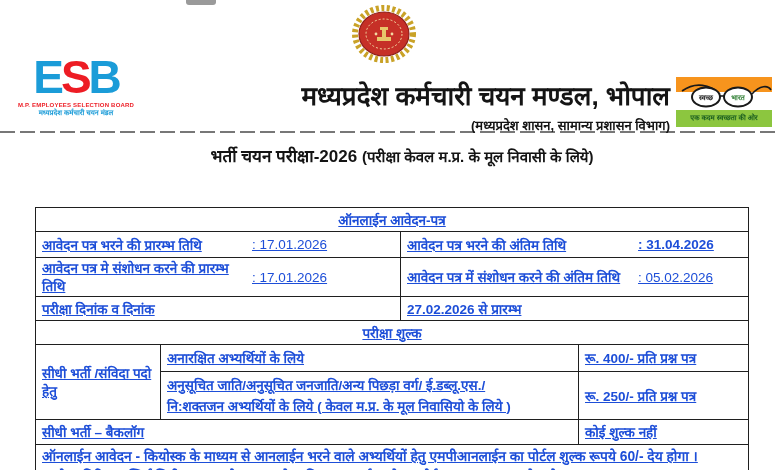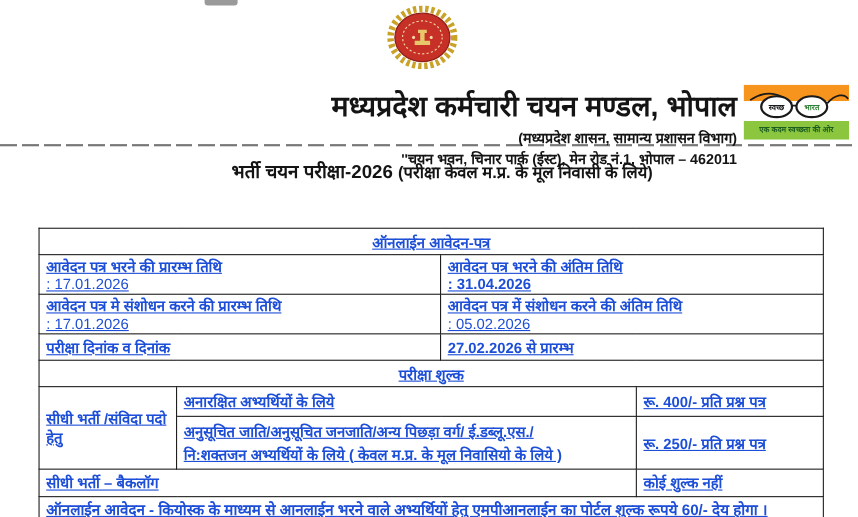--- a/index.html
+++ b/index.html
@@ -41,21 +41,21 @@
   .doc-title-l2 .paren { font-size:15px; }
 
   
   table.main { position:absolute; left:35px; top:207px; width:713px; border-collapse:collapse; table-layout:fixed; }
   table.main td {
     border:1.6px solid #1f1f1f; padding:1px 6px;
     font-size:13.5px; font-weight:bold; color:#1d4ed8; vertical-align:middle;text-decoration:underline;
   }
   .sec-head { text-align:center; font-size:14px; height:21px; padding:1px 2px; }
   .center { }
-  .kv { display:flex; align-items:flex-start;flex-direction:column; }
+  .kv { display:flex; align-items:center; }
   .kv .lbl { flex:1 1 auto; }
   .kv .val { flex:0 0 auto; text-align:left; }
   .val-l { width:142px; }
   .val-r { width:104px; }
   .normal { font-weight:normal; }
   .strong { font-weight:bold; }
   tr.r-date td { height:23px; }
   tr.r-exam td { height:21px; }
   tr.r-fee1 td { height:24px;margin-top:44px; }
   tr.r-fee2 td { height:45px; }
@@ -65,36 +65,40 @@
   .fee2-lines div { line-height:21px; }
 </style>
 </head>
 <body>
 
 <div class="page">
 
   <div class="header">
     <div class="scan-artifact"></div>
 
+    <div class="esb-logo">
+      <div class="esb-letters"><span class="esb-e">E</span><span class="esb-s">S</span><span class="esb-b">B</span></div>
+      <div class="esb-cap1">M.P. EMPLOYEES SELECTION BOARD</div>
+      <div class="esb-cap2">मध्यप्रदेश कर्मचारी चयन मंडल</div>
+    </div>
 
     <div class="emblem">
       <svg width="64" height="58" viewBox="0 0 64 58">
         <ellipse cx="32" cy="29" rx="29" ry="26" fill="none" stroke="#c9a227" stroke-width="6" stroke-dasharray="3 2.5"></ellipse>
         <ellipse cx="32" cy="29" rx="25" ry="22" fill="#c63027" stroke="#8e1f18" stroke-width="1.2"></ellipse>
         <ellipse cx="32" cy="29" rx="18" ry="15" fill="none" stroke="#f3d9a2" stroke-width="1" stroke-dasharray="2 2"></ellipse>
         <path d="M28 22 h8 v3 h-2 v7 h5 v4 h-14 v-4 h5 v-7 h-2 z" fill="#e8c66a"></path>
         <circle cx="24" cy="29" r="1.4" fill="#f3d9a2"></circle>
         <circle cx="40" cy="29" r="1.4" fill="#f3d9a2"></circle>
       </svg>
     </div>
 
     <div class="org-block">
       <div class="org-name">मध्यप्रदेश कर्मचारी चयन मण्डल, भोपाल</div>
       <div class="org-dept">(मध्यप्रदेश शासन, सामान्य प्रशासन विभाग)</div>
-      <div class="org-addr">''चयन भवन, चिनार पार्क (ईस्ट), मेन रोड नं.1, भोपाल – 462011</div>
     </div>
 
     <div class="swachh">
       <svg width="96" height="50" viewBox="0 0 96 50">
         <rect x="0" y="0" width="96" height="15" fill="#f7941d"></rect>
         <rect x="0" y="15" width="96" height="18" fill="#ffffff"></rect>
         <rect x="0" y="33" width="96" height="17" fill="#8cc63f"></rect>
         <path d="M6 14 C 20 4, 34 8, 44 17" fill="none" stroke="#1a1a1a" stroke-width="1.6"></path>
         <path d="M76 17 C 84 8, 92 8, 95 13" fill="none" stroke="#1a1a1a" stroke-width="1.6"></path>
         <line x1="44" y1="19" x2="48" y2="19" stroke="#1a1a1a" stroke-width="1.6"></line>

